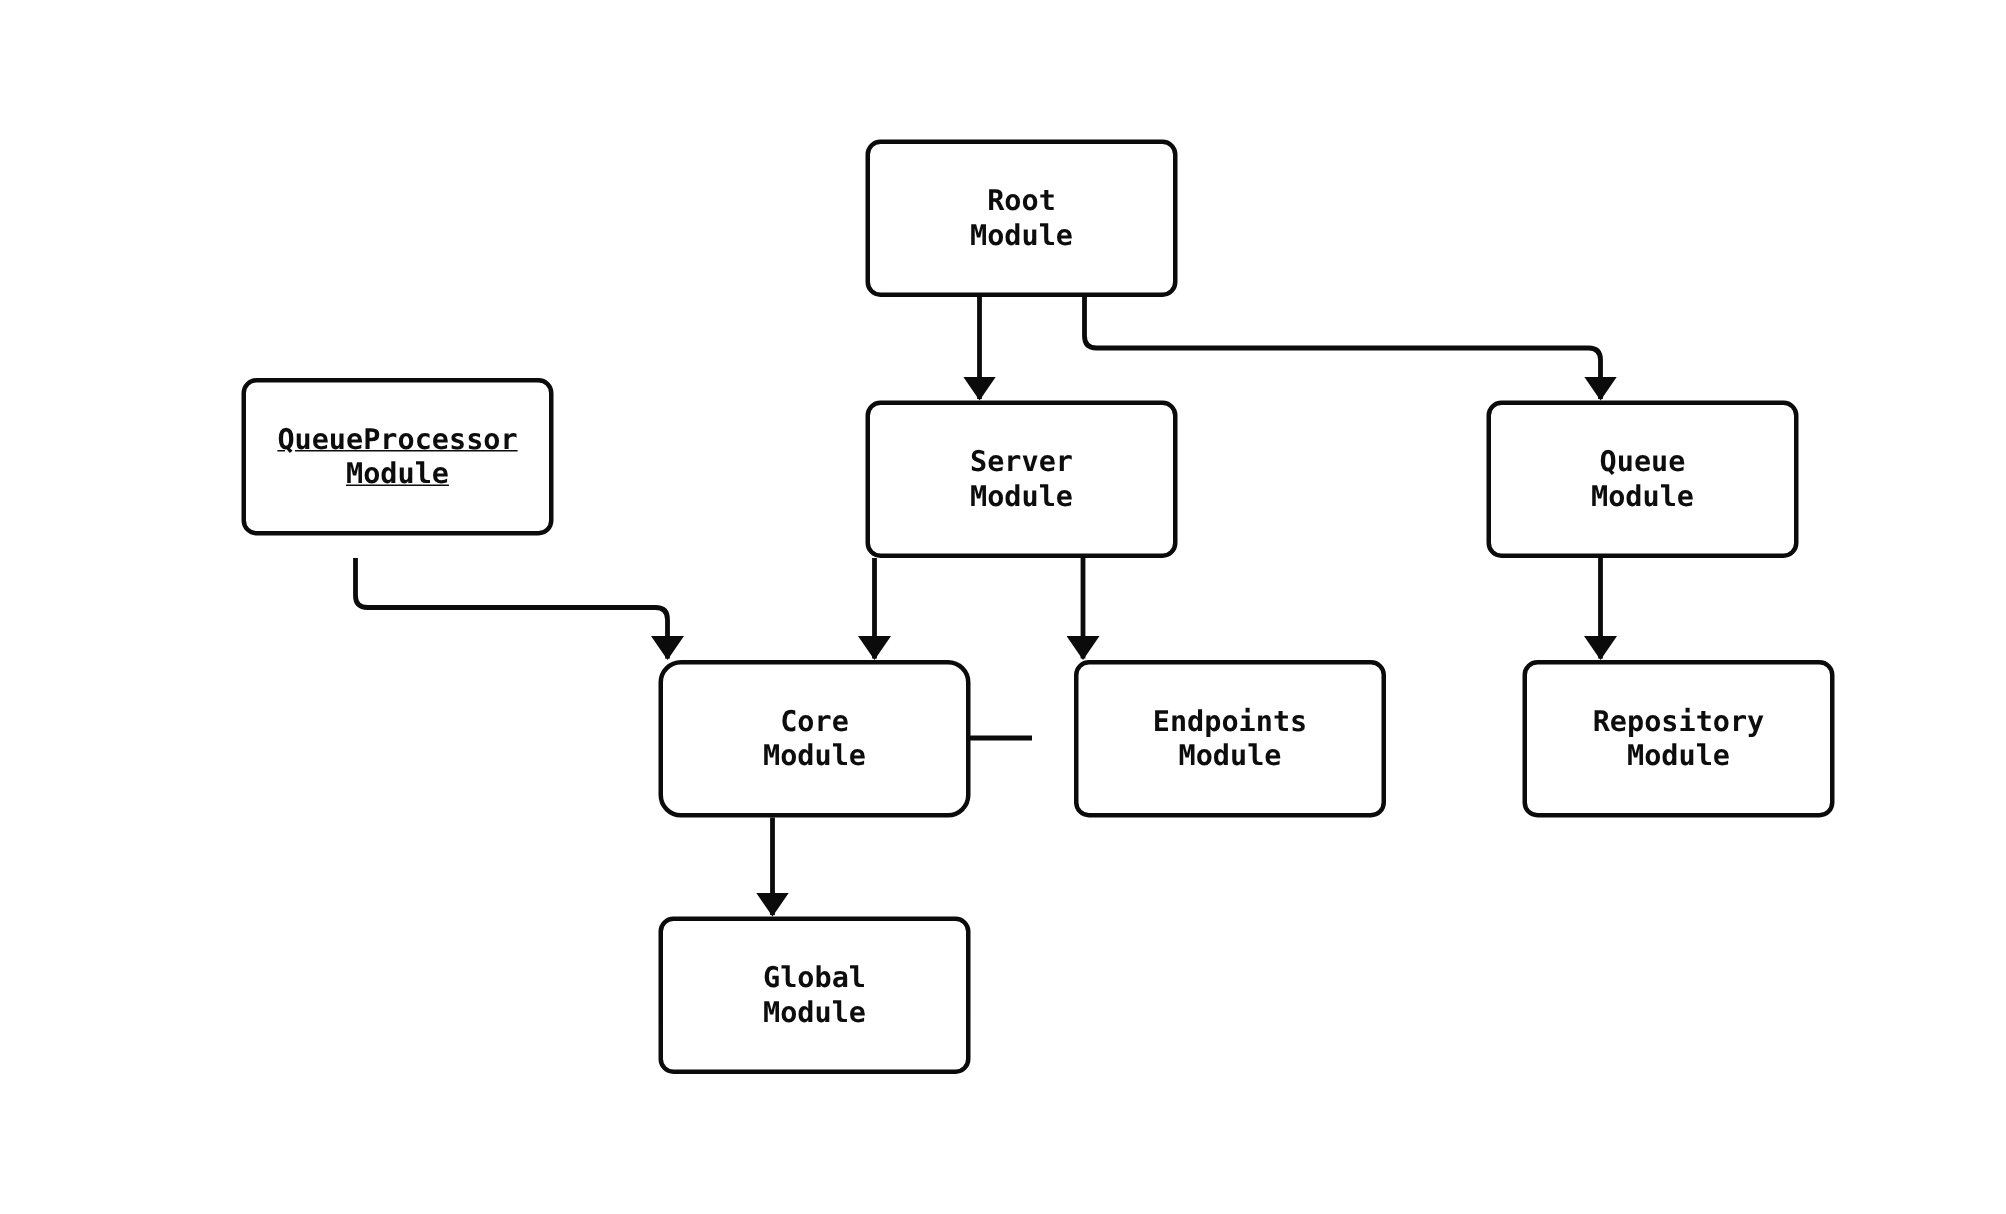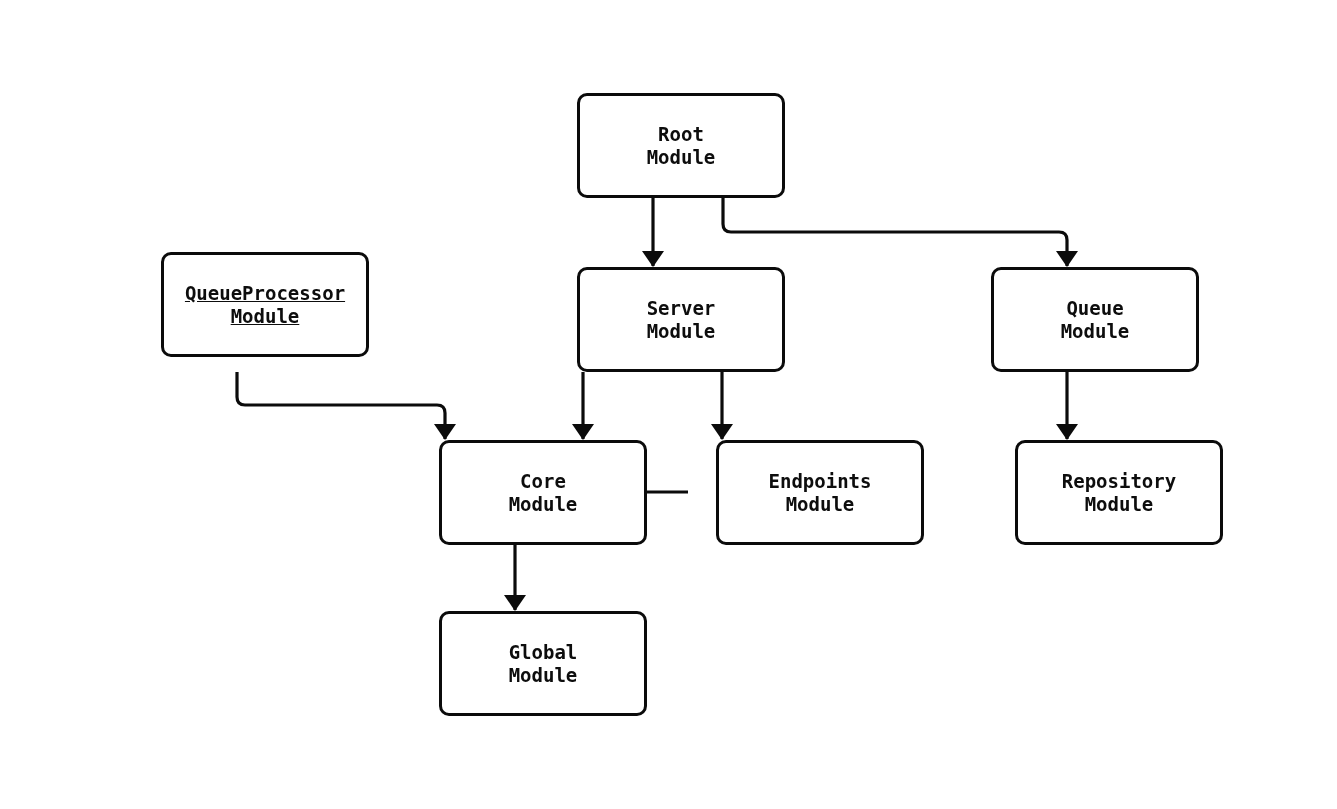--- a/index.html
+++ b/index.html
@@ -46,21 +46,21 @@
     line-height: 23px;
     color: #0d0d0d;
     text-align: center;
     white-space: nowrap;
     margin-left: 28px;
   }
   .node-root        { left: 549px; top: 93px;  }
   .node-qp          { left: 133px; top: 252px; text-decoration: underline; }
   .node-server      { left: 549px; top: 267px; }
   .node-global      { left: 963px; top: 267px; }
-  .node-core        { left: 411px; top: 440px; }
+  .node-core        { left: 411px; top: 440px; border-radius: 15px; }
   .node-endpoints   { left: 688px; top: 440px; }
   .node-repository  { left: 987px; top: 440px; }
   .node-queue       { left: 411px; top: 611px; }
 </style>
 </head>
 <body>
 
 <div class="canvas">
 
   <svg class="edges-layer" width="1337" height="809" viewBox="0 0 1337 809" xmlns="http://www.w3.org/2000/svg">

